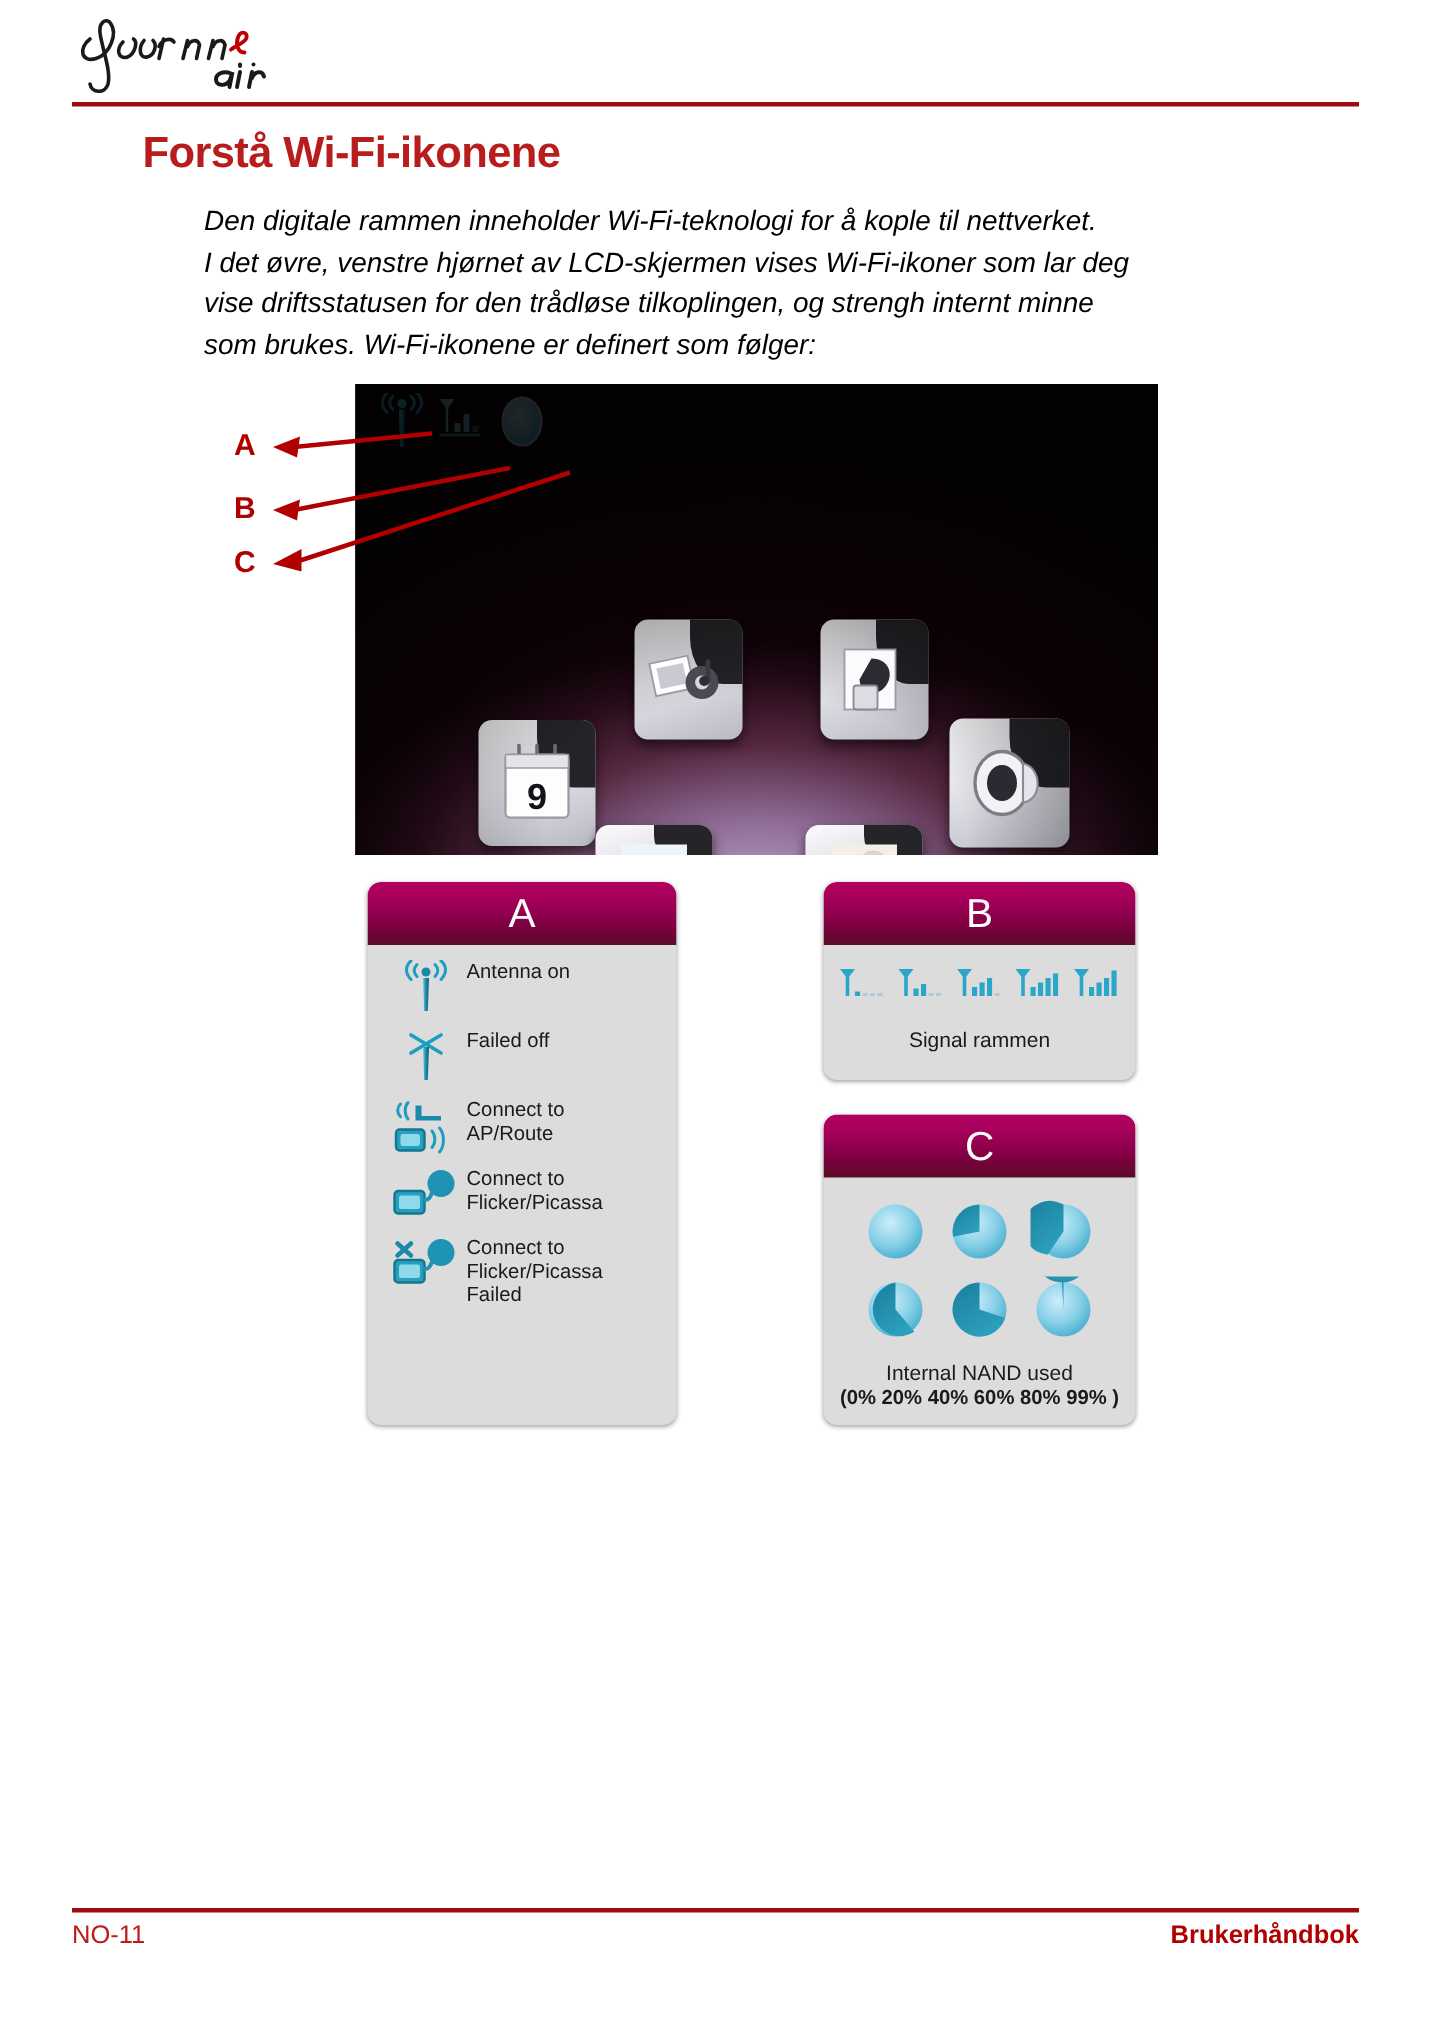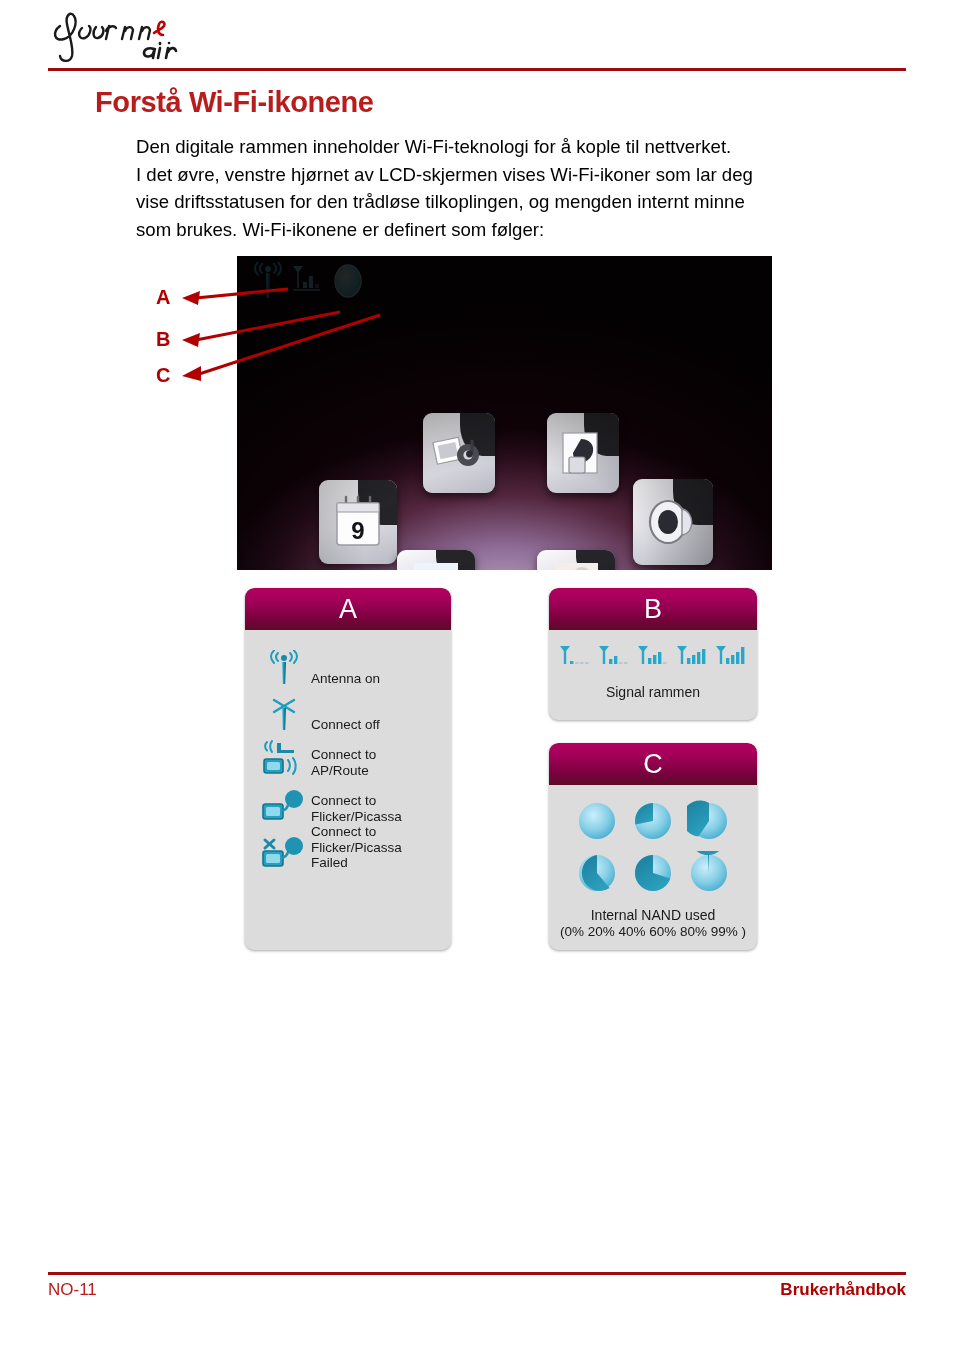--- a/index.html
+++ b/index.html
@@ -48,20 +48,21 @@
 
   
   .body-copy {
     position: absolute;
     left: 136px;
     top: 133px;
     width: 740px;
     font-size: 18.6px;
     line-height: 27.5px;
     color: #000000;
+    font-style: italic;
   }
   .body-copy .line { white-space: nowrap; }
 
   
   .callout-area {
     position: absolute;
     left: 140px;
     top: 255px;
     width: 640px;
     height: 320px;
@@ -158,21 +159,21 @@
     align-items: center;
     justify-content: center;
     line-height: 1;
     border-top-left-radius: 9px;
     border-top-right-radius: 9px;
   }
   .legend-body { padding: 10px 12px 12px 12px; }
 
   .legend-row {
     display: flex;
-    align-items: flex-end;
+    align-items: flex-start;
     min-height: 46px;
   }
   .legend-icon {
     width: 54px;
     flex: 0 0 54px;
     display: flex;
     align-items: center;
     justify-content: center;
   }
   .legend-text {
@@ -209,20 +210,21 @@
     text-align: center;
     font-size: 14px;
     color: #1a1a1a;
     margin-top: 8px;
   }
   .caption-sub {
     text-align: center;
     font-size: 13.5px;
     color: #1a1a1a;
     margin-top: 1px;
+    font-weight: bold;
   }
 
   
   .footer-rule {
     position: absolute;
     left: 48px;
     top: 1272px;
     width: 858px;
     height: 3px;
     background: #9e0b0f;
@@ -268,21 +270,21 @@
     <circle cx="121" cy="37" r="1.3" fill="#1a1a1a"></circle>
   </svg>
 </div>
 <div class="header-rule"></div>
 
 <div class="page-title">Forstå Wi-Fi-ikonene</div>
 
 <div class="body-copy">
   <div class="line">Den digitale rammen inneholder Wi-Fi-teknologi for å kople til nettverket.</div>
   <div class="line">I det øvre, venstre hjørnet av LCD-skjermen vises Wi-Fi-ikoner som lar deg</div>
-  <div class="line">vise driftsstatusen for den trådløse tilkoplingen, og mengden internt minne</div>
+  <div class="line">vise driftsstatusen for den trådløse tilkoplingen, og strengh internt minne</div>
   <div class="line">som brukes. Wi-Fi-ikonene er definert som følger:</div>
 </div>
 
 <div class="callout-area">
 
   <div class="device-shot">
 
     <div class="status-row">
 
       <span>
@@ -452,21 +454,21 @@
     <div class="legend-row">
       <div class="legend-icon">
         <svg width="34" height="36" viewBox="0 0 34 36">
           <g stroke="#1b9ec0" stroke-width="2.4" stroke-linecap="round">
             <path d="M7 4 L27 16"></path>
             <path d="M27 4 L7 16"></path>
           </g>
           <path d="M15 12 L19 12 L18.2 34 L15.8 34 Z" fill="url(#aMast)"></path>
         </svg>
       </div>
-      <div class="legend-text">Connect off</div>
+      <div class="legend-text">Failed off</div>
     </div>
 
     <div class="legend-row">
       <div class="legend-icon">
         <svg width="46" height="40" viewBox="0 0 46 40">
           <g stroke="#1b9ec0" stroke-width="2" fill="none" stroke-linecap="round">
             <path d="M6 4 C3.5 6.5, 3.5 10, 6 12.5"></path>
             <path d="M11 3 C8.5 6, 8.5 11, 11 14"></path>
           </g>
           <path d="M16 5 L20 5 L20 12 L33 12 L33 15 L16 15 Z" fill="#1b8aa8"></path>

